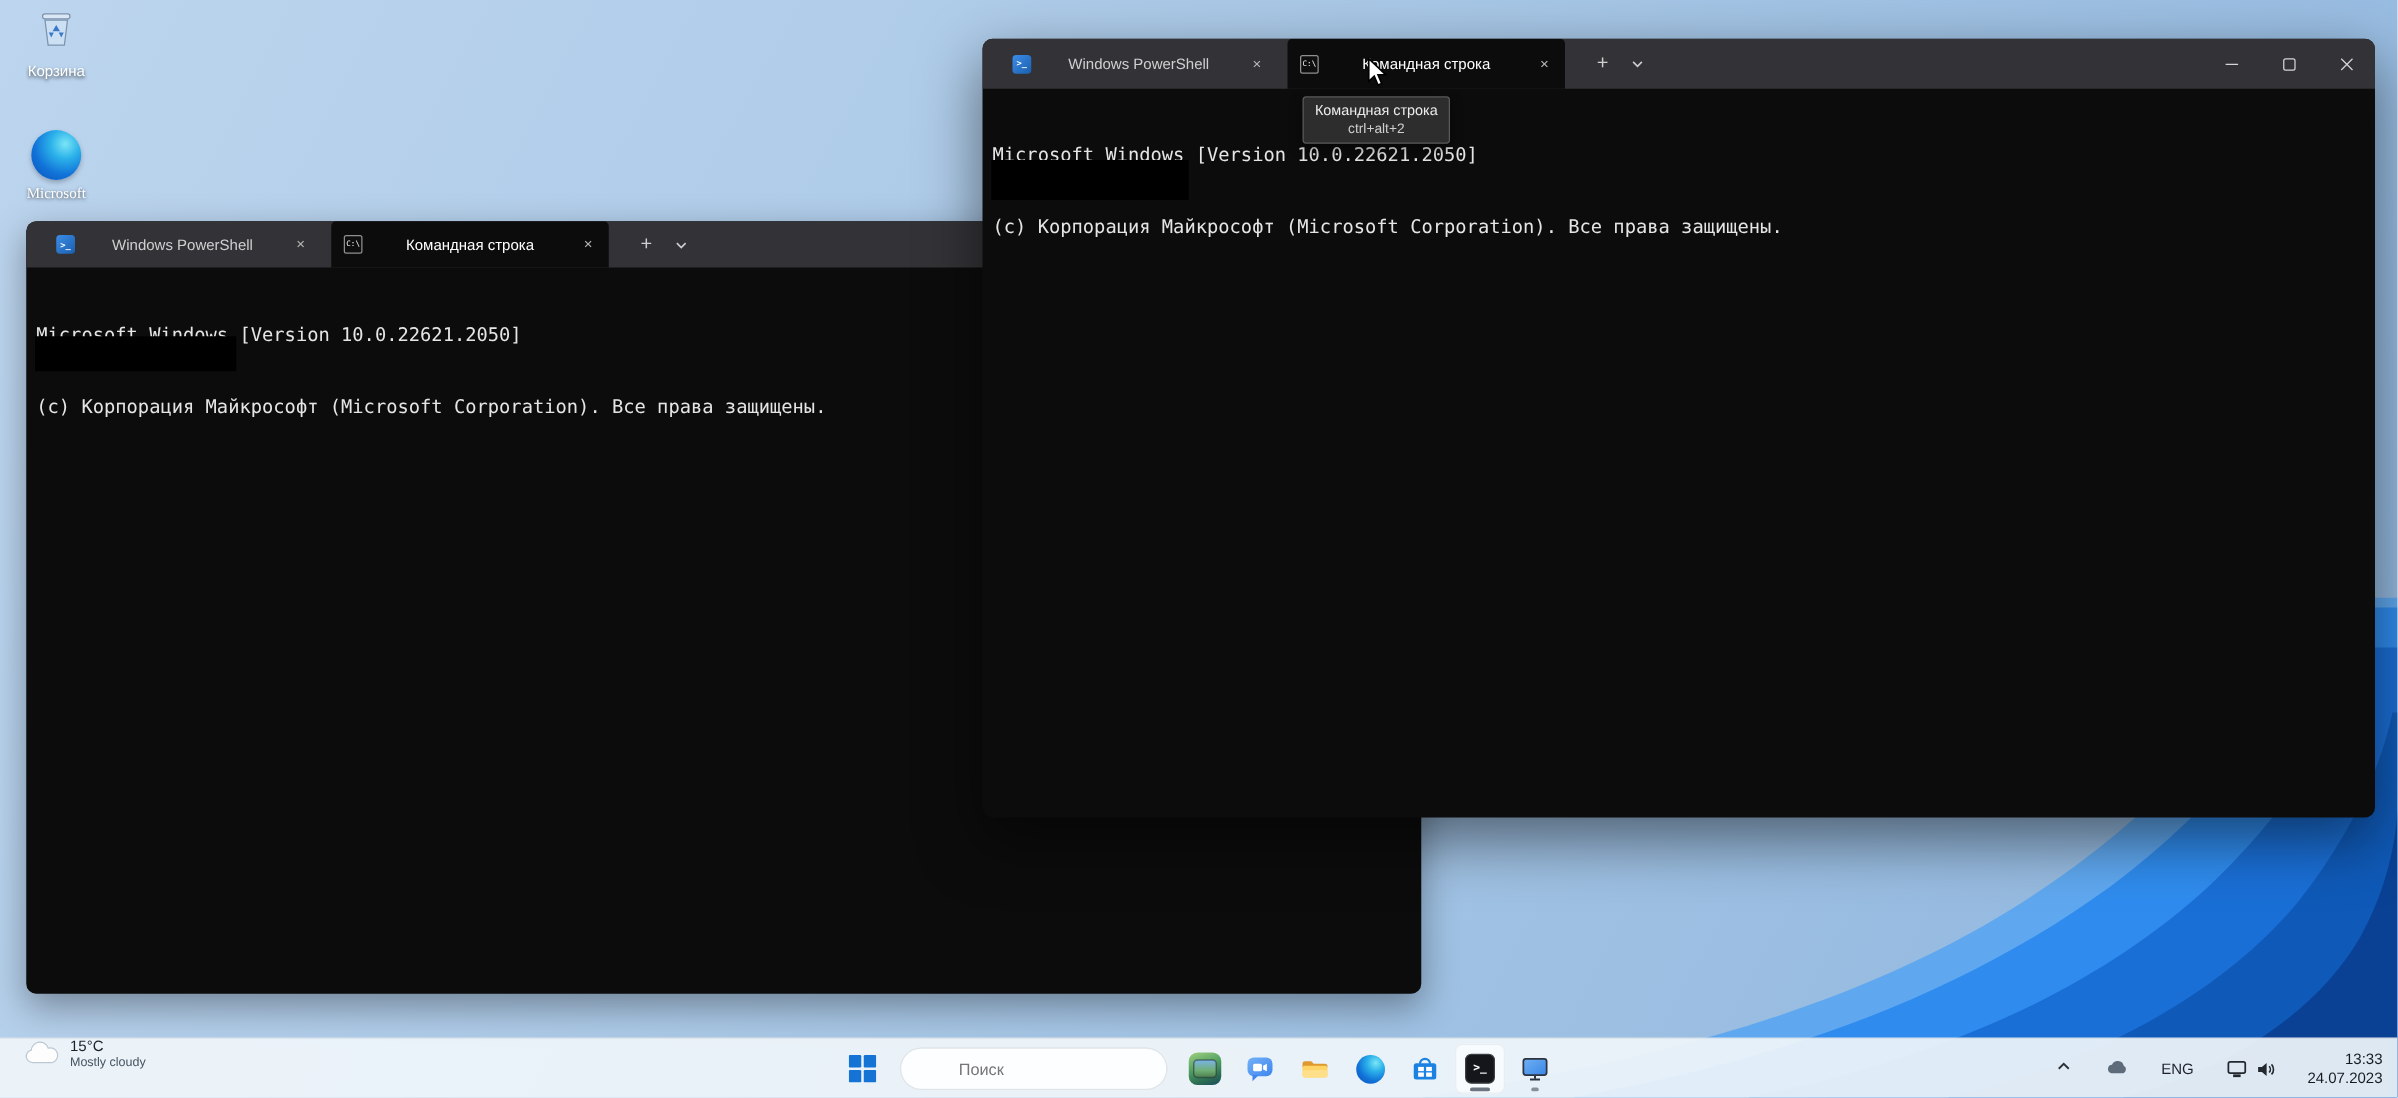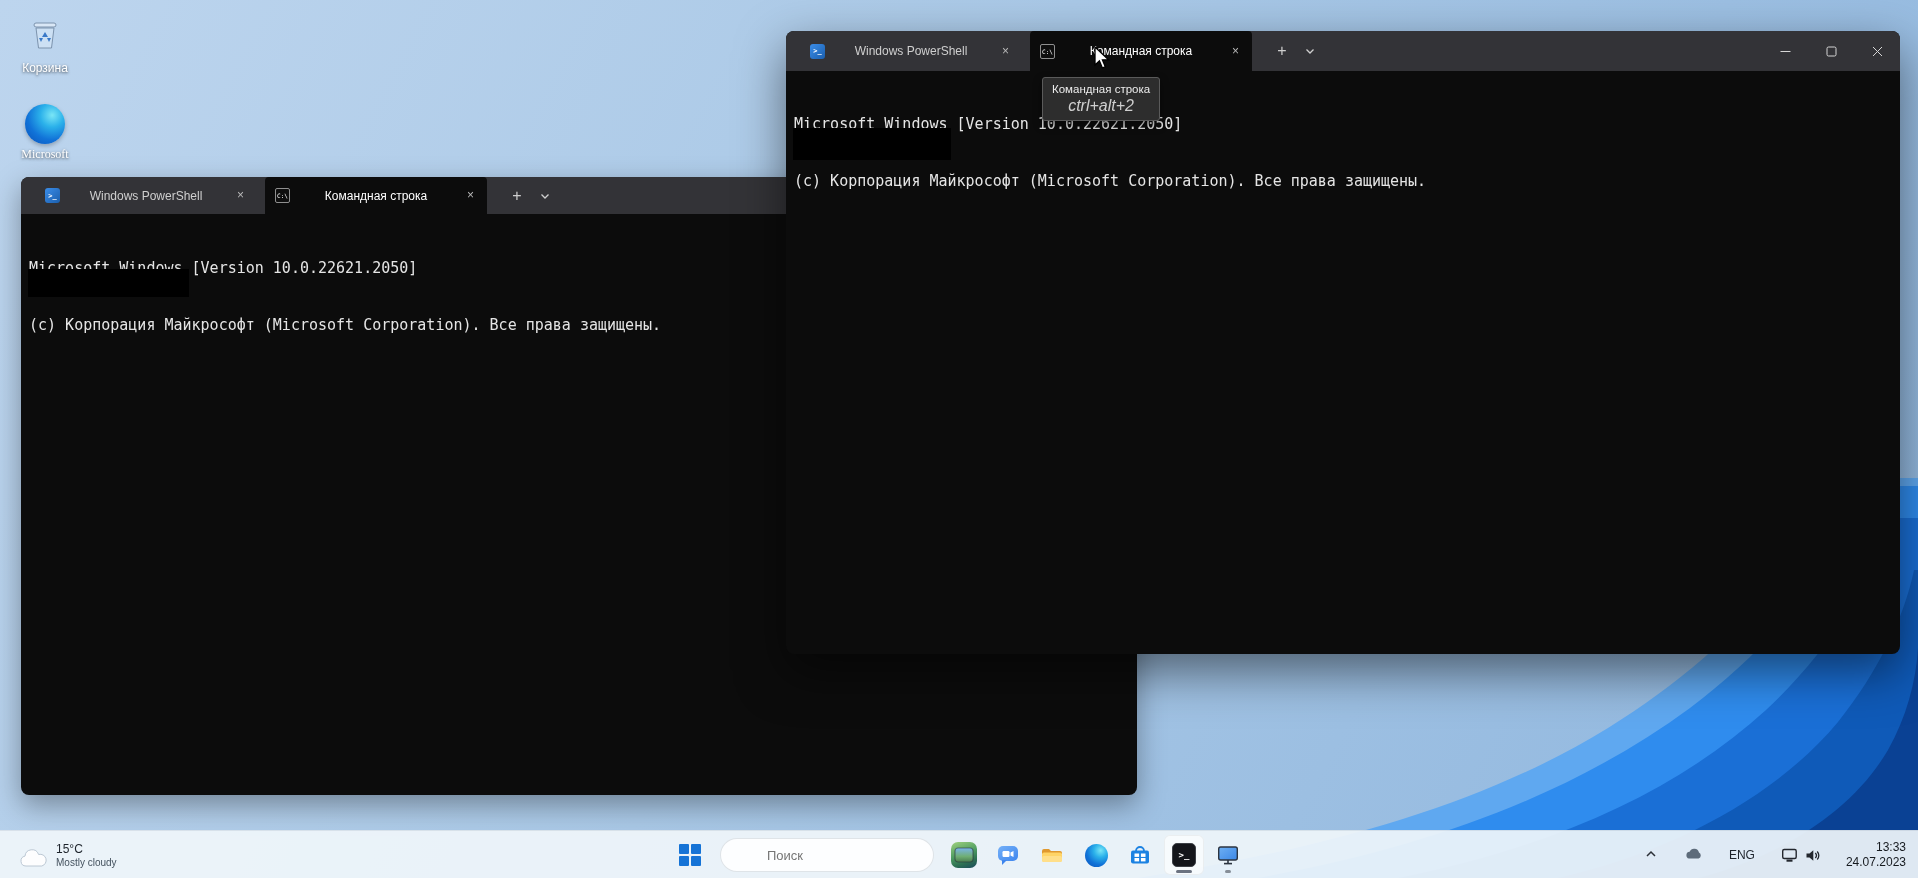--- a/index.html
+++ b/index.html
@@ -7,21 +7,21 @@
 
   .desktop {
     position:absolute; inset:0; width:1918px; height:878px;
     background:linear-gradient(118deg,#bdd5ee 0%,#a9c8e6 45%,#8fb6de 100%);
     overflow:hidden;
   }
   .bloom { position:absolute; right:0; bottom:0; z-index:0; }
 
   
   .dicon { position:absolute; width:78px; text-align:center; z-index:1; cursor:default; }
-  .dicon-recycle { left:6px; top:14px; }
+  .dicon-recycle { left:6px; top:2px; }
   .dicon-edge { left:6px; top:104px;font-family:Liberation Serif, serif; }
   .dicon-img { margin:0 auto; }
   .dicon-label { margin-top:3px; font-size:12px; color:#fff; text-shadow:0 1px 3px rgba(0,0,0,.7); }
   .edge-circle {
     width:40px; height:40px; border-radius:50%;
     background:radial-gradient(circle at 68% 28%, #7ae6f6 0%, #2bb1ea 30%, #1173d8 62%, #0a50b8 100%);
     box-shadow:0 2px 4px rgba(0,0,0,.25);
   }
 
   
@@ -84,30 +84,30 @@
   .redacted-front { left:7px; top:57px; width:158px; height:32px; }
 
   .tab-tooltip {
     position:absolute; left:256px; top:46px; z-index:6;
     background:#2d2d2d; border:1px solid #5a5a5a; border-radius:3px;
     box-shadow:0 4px 10px rgba(0,0,0,.45);
     padding:5px 9px; text-align:center; white-space:nowrap;
     font-family:"Liberation Sans",sans-serif;
   }
   .tab-tooltip .tt-title { font-size:11.5px; color:#ececec; }
-  .tab-tooltip .tt-shortcut { font-size:16px; font-style:italic; color:#cfcfcf; margin-top:2px; }
+  .tab-tooltip .tt-shortcut { font-size:11px; color:#cfcfcf; margin-top:2px; }
 
   
   .taskbar {
     position:absolute; left:0; right:0; bottom:0; height:48px; z-index:10;
     background:rgba(239,245,250,0.93); border-top:1px solid rgba(110,130,150,0.15);
   }
   .tb-weather {
     position:absolute; left:10px; top:0; height:38px;
-    display:flex; align-items:flex-end; gap:8px; padding:0 8px; border-radius:6px;
+    display:flex; align-items:flex-start; gap:8px; padding:0 8px; border-radius:6px;
   }
   .tb-weather-text { display:flex; flex-direction:column; line-height:13px; }
   .tb-temp { font-size:12px; color:#1d232b; }
   .tb-cond { font-size:10px; color:#45525f; }
 
   .tb-center {
     position:absolute; left:50%; top:0; transform:translateX(-50%); height:48px;
     display:flex; align-items:center; gap:4px;
   }
   .tb-btn {

